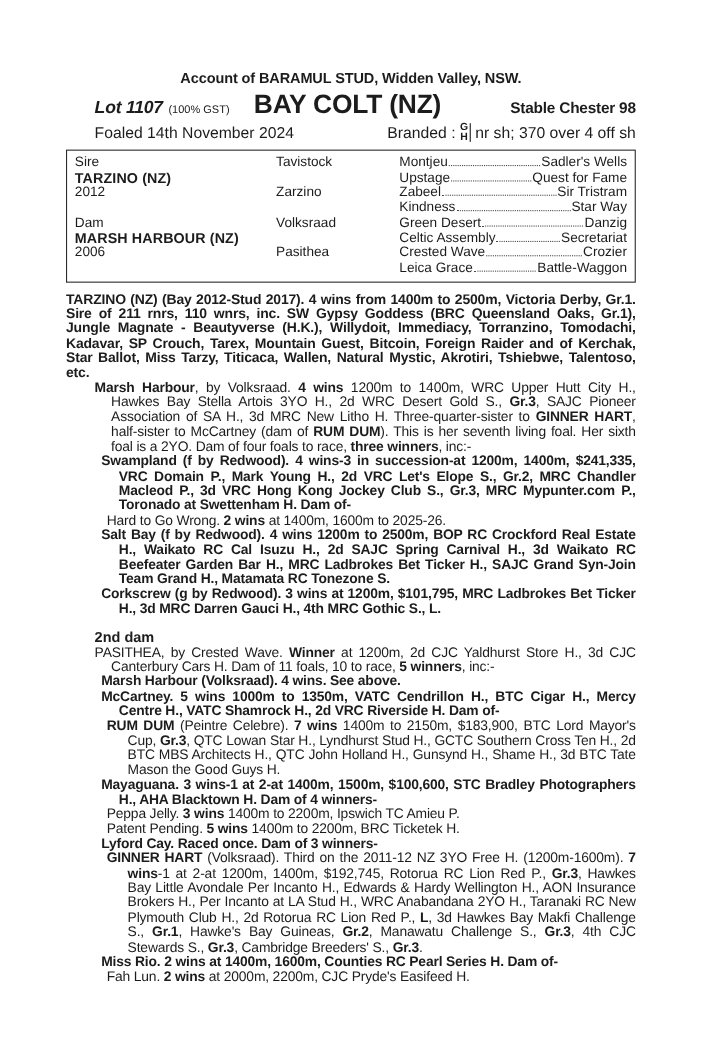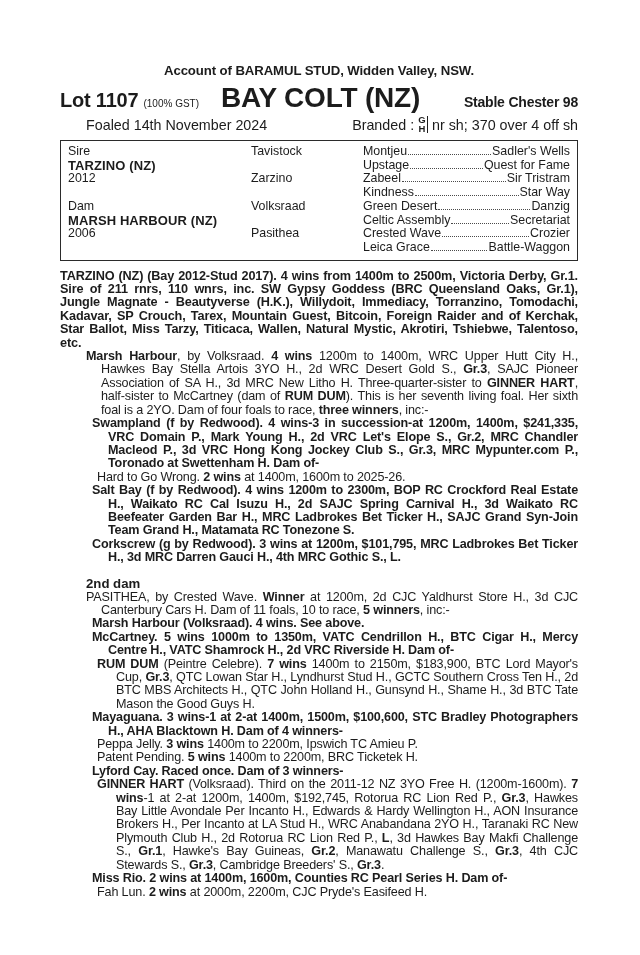--- a/index.html
+++ b/index.html
@@ -5,23 +5,23 @@
   html,body { margin:0; padding:0; background:#ffffff; }
   .page {
     position:relative; width:636px; height:955px; background:#fff;
     font-family:"Liberation Sans", sans-serif; color:#1c1c1c; overflow:hidden;
   }
   .content { position:absolute; left:60px; top:63px; width:518px; }
 
   .account { text-align:center; font-weight:bold; font-size:13.2px; line-height:15px; letter-spacing:-0.1px; }
 
   .lot-row { display:flex; align-items:baseline; margin-top:4px; white-space:nowrap; }
-  .lot-num { font-size:20px; font-weight:bold; letter-spacing:-0.2px; }
+  .lot-num { font-size:16px; font-weight:bold; margin-left:26px; letter-spacing:-0.2px;font-style:italic; }
   .gst { font-size:10px; margin-left:5px; }
-  .horse-title { font-size:28px; font-weight:bold; margin-left:22px; letter-spacing:-0.2px; }
+  .horse-title { font-size:24px; font-weight:bold; margin-left:22px; letter-spacing:-0.2px; }
   .stable { font-size:14px; font-weight:bold; margin-left:auto; letter-spacing:-0.2px; }
 
   .foal-row { display:flex; justify-content:space-between; align-items:center; font-size:14.3px; margin-top:2px; padding-left:26px; }
   .branded { display:inline-flex; align-items:center; gap:4px; }
   .brand-gh { display:inline-flex; flex-direction:column; align-items:center;
               font-weight:bold; font-size:9.5px; line-height:8.5px;
               border-right:1.5px solid #1c1c1c; padding-right:1.5px; }
 
   .ped-box { border:1.5px solid #2b2b2b; margin-top:7px; padding:4px 7px 5px 7px;
              font-size:12.4px; line-height:13.7px; }
@@ -145,21 +145,21 @@
         </div>
       </div>
 
     <p class="sire-para" id="sire-para"><b>TARZINO (NZ) (Bay 2012-Stud 2017). 4 wins from 1400m to 2500m, Victoria Derby, Gr.1. Sire of 211 rnrs, 110 wnrs, inc. SW Gypsy Goddess (BRC Queensland Oaks, Gr.1), Jungle Magnate - Beautyverse (H.K.), Willydoit, Immediacy, Torranzino, Tomodachi, Kadavar, SP Crouch, Tarex, Mountain Guest, Bitcoin, Foreign Raider and of Kerchak, Star Ballot, Miss Tarzy, Titicaca, Wallen, Natural Mystic, Akrotiri, Tshiebwe, Talentoso, etc.</b></p>
 
     <div id="dam-sections">
         <div class="dam-section">
           <p class="cat lv1"><b>Marsh Harbour</b><span>, by Volksraad. </span><b>4 wins</b><span> 1200m to 1400m, WRC Upper Hutt City H., Hawkes Bay Stella Artois 3YO H., 2d WRC Desert Gold S., </span><b>Gr.3</b><span>, SAJC Pioneer Association of SA H., 3d MRC New Litho H. Three-quarter-sister to </span><b>GINNER HART</b><span>, half-sister to McCartney (dam of </span><b>RUM DUM</b><span>). This is her seventh living foal. Her sixth foal is a 2YO. Dam of four foals to race, </span><b>three winners</b><span>, inc:-</span></p>
           <p class="cat lv2"><b>Swampland</b><span> (f by Redwood). </span><b>4 wins</b><span>-3 in succession-at 1200m, 1400m, $241,335, VRC Domain P., Mark Young H., 2d VRC Let's Elope S., </span><b>Gr.2</b><span>, MRC Chandler Macleod P., 3d VRC Hong Kong Jockey Club S., </span><b>Gr.3</b><span>, MRC Mypunter.com P., Toronado at Swettenham H. Dam of-</span></p>
           <p class="cat lv3"><span>Hard to Go Wrong. </span><b>2 wins</b><span> at 1400m, 1600m to 2025-26.</span></p>
-          <p class="cat lv2"><span>Salt Bay (f by Redwood). </span><b>4 wins</b><span> 1200m to 2300m, BOP RC Crockford Real Estate H., Waikato RC Cal Isuzu H., 2d SAJC Spring Carnival H., 3d Waikato RC Beefeater Garden Bar H., MRC Ladbrokes Bet Ticker H., SAJC Grand Syn-Join Team Grand H., Matamata RC Tonezone S.</span></p>
+          <p class="cat lv2"><span>Salt Bay (f by Redwood). </span><b>4 wins</b><span> 1200m to 2500m, BOP RC Crockford Real Estate H., Waikato RC Cal Isuzu H., 2d SAJC Spring Carnival H., 3d Waikato RC Beefeater Garden Bar H., MRC Ladbrokes Bet Ticker H., SAJC Grand Syn-Join Team Grand H., Matamata RC Tonezone S.</span></p>
           <p class="cat lv2"><span>Corkscrew (g by Redwood). </span><b>3 wins</b><span> at 1200m, $101,795, MRC Ladbrokes Bet Ticker H., 3d MRC Darren Gauci H., 4th MRC Gothic S., </span><b>L</b><span>.</span></p>
         </div>
         <div class="dam-section">
           <div class="dam-head">2nd dam</div>
           <p class="cat lv1"><span>PASITHEA, by Crested Wave. </span><b>Winner</b><span> at 1200m, 2d CJC Yaldhurst Store H., 3d CJC Canterbury Cars H. Dam of 11 foals, 10 to race, </span><b>5 winners</b><span>, inc:-</span></p>
           <p class="cat lv2"><b>Marsh Harbour</b><span> (Volksraad). </span><b>4 wins</b><span>. See above.</span></p>
           <p class="cat lv2"><span>McCartney. </span><b>5 wins</b><span> 1000m to 1350m, VATC Cendrillon H., BTC Cigar H., Mercy Centre H., VATC Shamrock H., 2d VRC Riverside H. Dam of-</span></p>
           <p class="cat lv3"><b>RUM DUM</b><span> (Peintre Celebre). </span><b>7 wins</b><span> 1400m to 2150m, $183,900, BTC Lord Mayor's Cup, </span><b>Gr.3</b><span>, QTC Lowan Star H., Lyndhurst Stud H., GCTC Southern Cross Ten H., 2d BTC MBS Architects H., QTC John Holland H., Gunsynd H., Shame H., 3d BTC Tate Mason the Good Guys H.</span></p>
           <p class="cat lv2"><span>Mayaguana. </span><b>3 wins</b><span>-1 at 2-at 1400m, 1500m, $100,600, STC Bradley Photographers H., AHA Blacktown H. Dam of 4 winners-</span></p>
           <p class="cat lv3"><span>Peppa Jelly. </span><b>3 wins</b><span> 1400m to 2200m, Ipswich TC Amieu P.</span></p>

